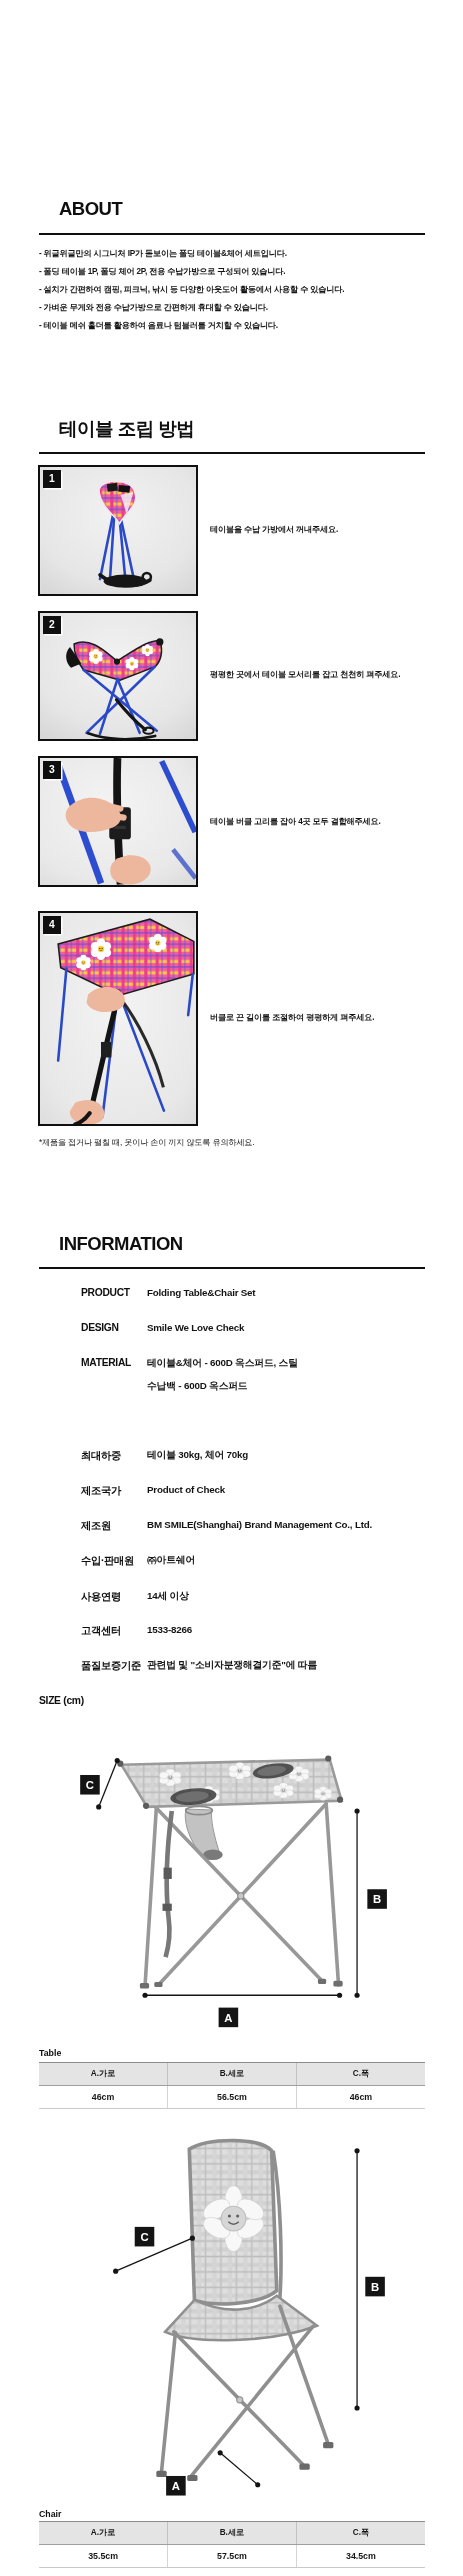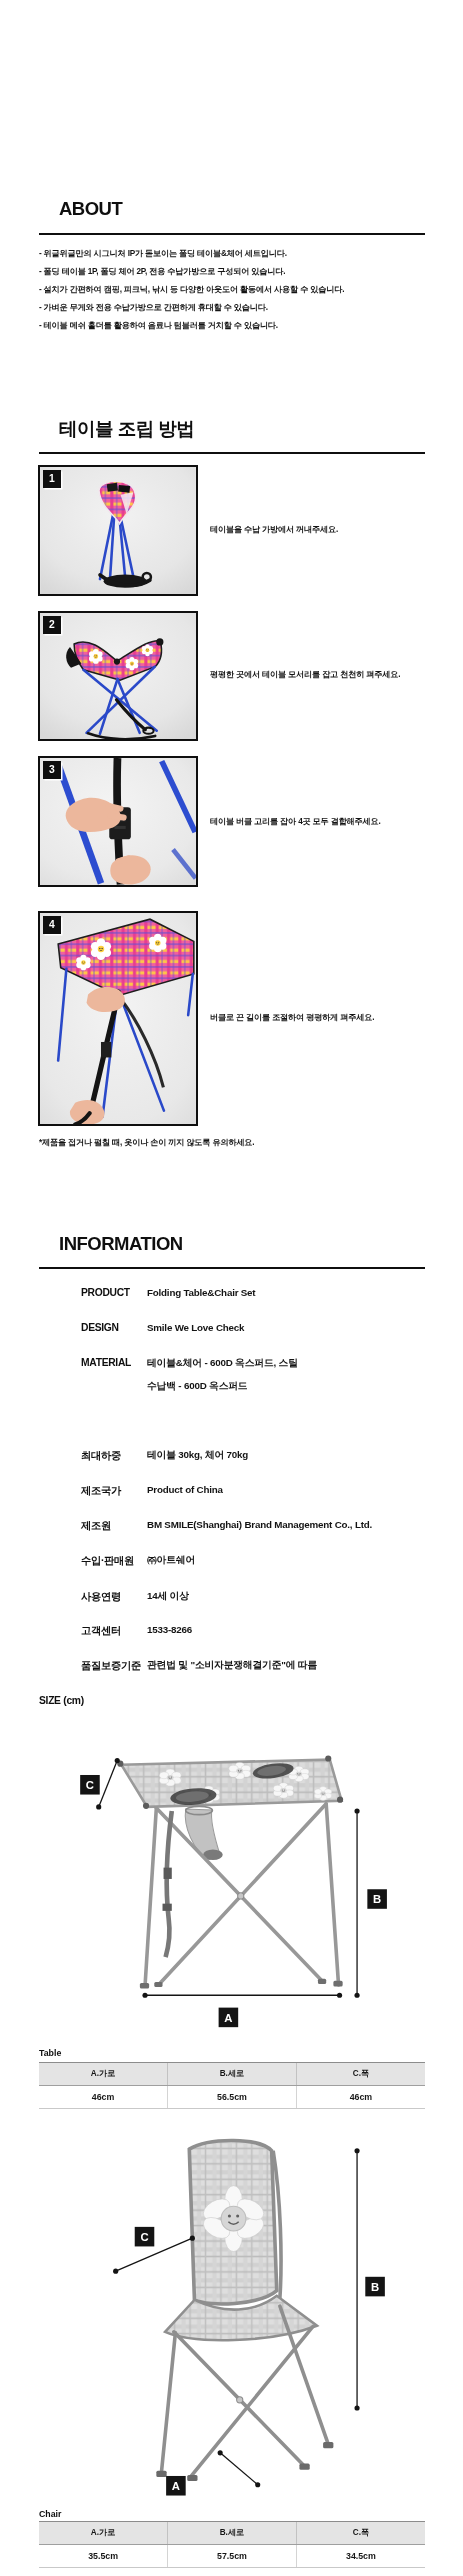--- a/index.html
+++ b/index.html
@@ -13,21 +13,21 @@
          margin-bottom:6.7px;white-space:nowrap;margin-top:6px;}
   .blist-about .bline{margin-bottom:7.7px;}
   
   .stepfig{position:absolute;left:-1px;width:160px;border:2.1px solid #0f0f0f;box-sizing:border-box;background:#eaeaea;}
   .stepfig svg{display:block;}
   .stepbadge{position:absolute;top:2.6px;left:2.6px;width:18.5px;height:18.5px;background:#0f0f0f;color:#fff;
              font-size:10.3px;font-weight:900;display:flex;align-items:center;justify-content:center;
              box-shadow:1.5px 1.5px 0 0 #ffffff;}
   .stepcap{position:absolute;left:171px;width:215px;font-size:8.2px;font-weight:700;letter-spacing:-0.2px;
            color:#141414;white-space:nowrap;}
-  .footnote{font-size:8.2px;font-weight:700;letter-spacing:-0.2px;color:#141414;white-space:nowrap;}
+  .footnote{font-size:8.2px;font-weight:400;letter-spacing:-0.2px;color:#141414;white-space:nowrap;}
   
   .irow{position:absolute;left:0;width:386px;height:33px;}
   .ilabel{position:absolute;left:0;top:0;font-size:10.3px;font-weight:800;letter-spacing:-0.3px;color:#0f0f0f;white-space:nowrap;padding-left:42px;}
   .ivalue{position:absolute;left:108px;top:0;font-size:9.8px;font-weight:600;letter-spacing:-0.2px;color:#141414;white-space:nowrap;}
   .sizelabel{font-size:10.3px;font-weight:800;letter-spacing:-0.3px;color:#0f0f0f;}
   
   .tcap{font-size:8.8px;font-weight:800;color:#0f0f0f;}
   table.dim{width:386px;border-collapse:collapse;table-layout:fixed;text-align:center;}
   table.dim th{background:#e4e4e4;height:19.6px;font-size:8.2px;font-weight:800;color:#171717;
        border-top:1px solid #8c8c8c;border-bottom:0.5px solid #9f9f9f;border-left:0.5px solid #c2c2c2;}
@@ -243,21 +243,21 @@
     <span class="ilabel">MATERIAL</span>
     <span class="ivalue">테이블&amp;체어 - 600D 옥스퍼드, 스틸</span>
     <span class="ivalue" style="top:23px">수납백 - 600D 옥스퍼드</span>
   </div>
   <div class="irow" style="top:1449px">
     <span class="ilabel">최대하중</span>
     <span class="ivalue">테이블 30kg, 체어 70kg</span>
   </div>
   <div class="irow" style="top:1484px">
     <span class="ilabel">제조국가</span>
-    <span class="ivalue">Product of China</span>
+    <span class="ivalue">Product of Check</span>
   </div>
   <div class="irow" style="top:1554px">
     <span class="ilabel">수입·판매원</span>
     <span class="ivalue">㈜아트쉐어</span>
   </div>
   <div class="irow" style="top:1519px">
     <span class="ilabel">제조원</span>
     <span class="ivalue">BM SMILE(Shanghai) Brand Management Co., Ltd.</span>
   </div>
   <div class="irow" style="top:1590px">

